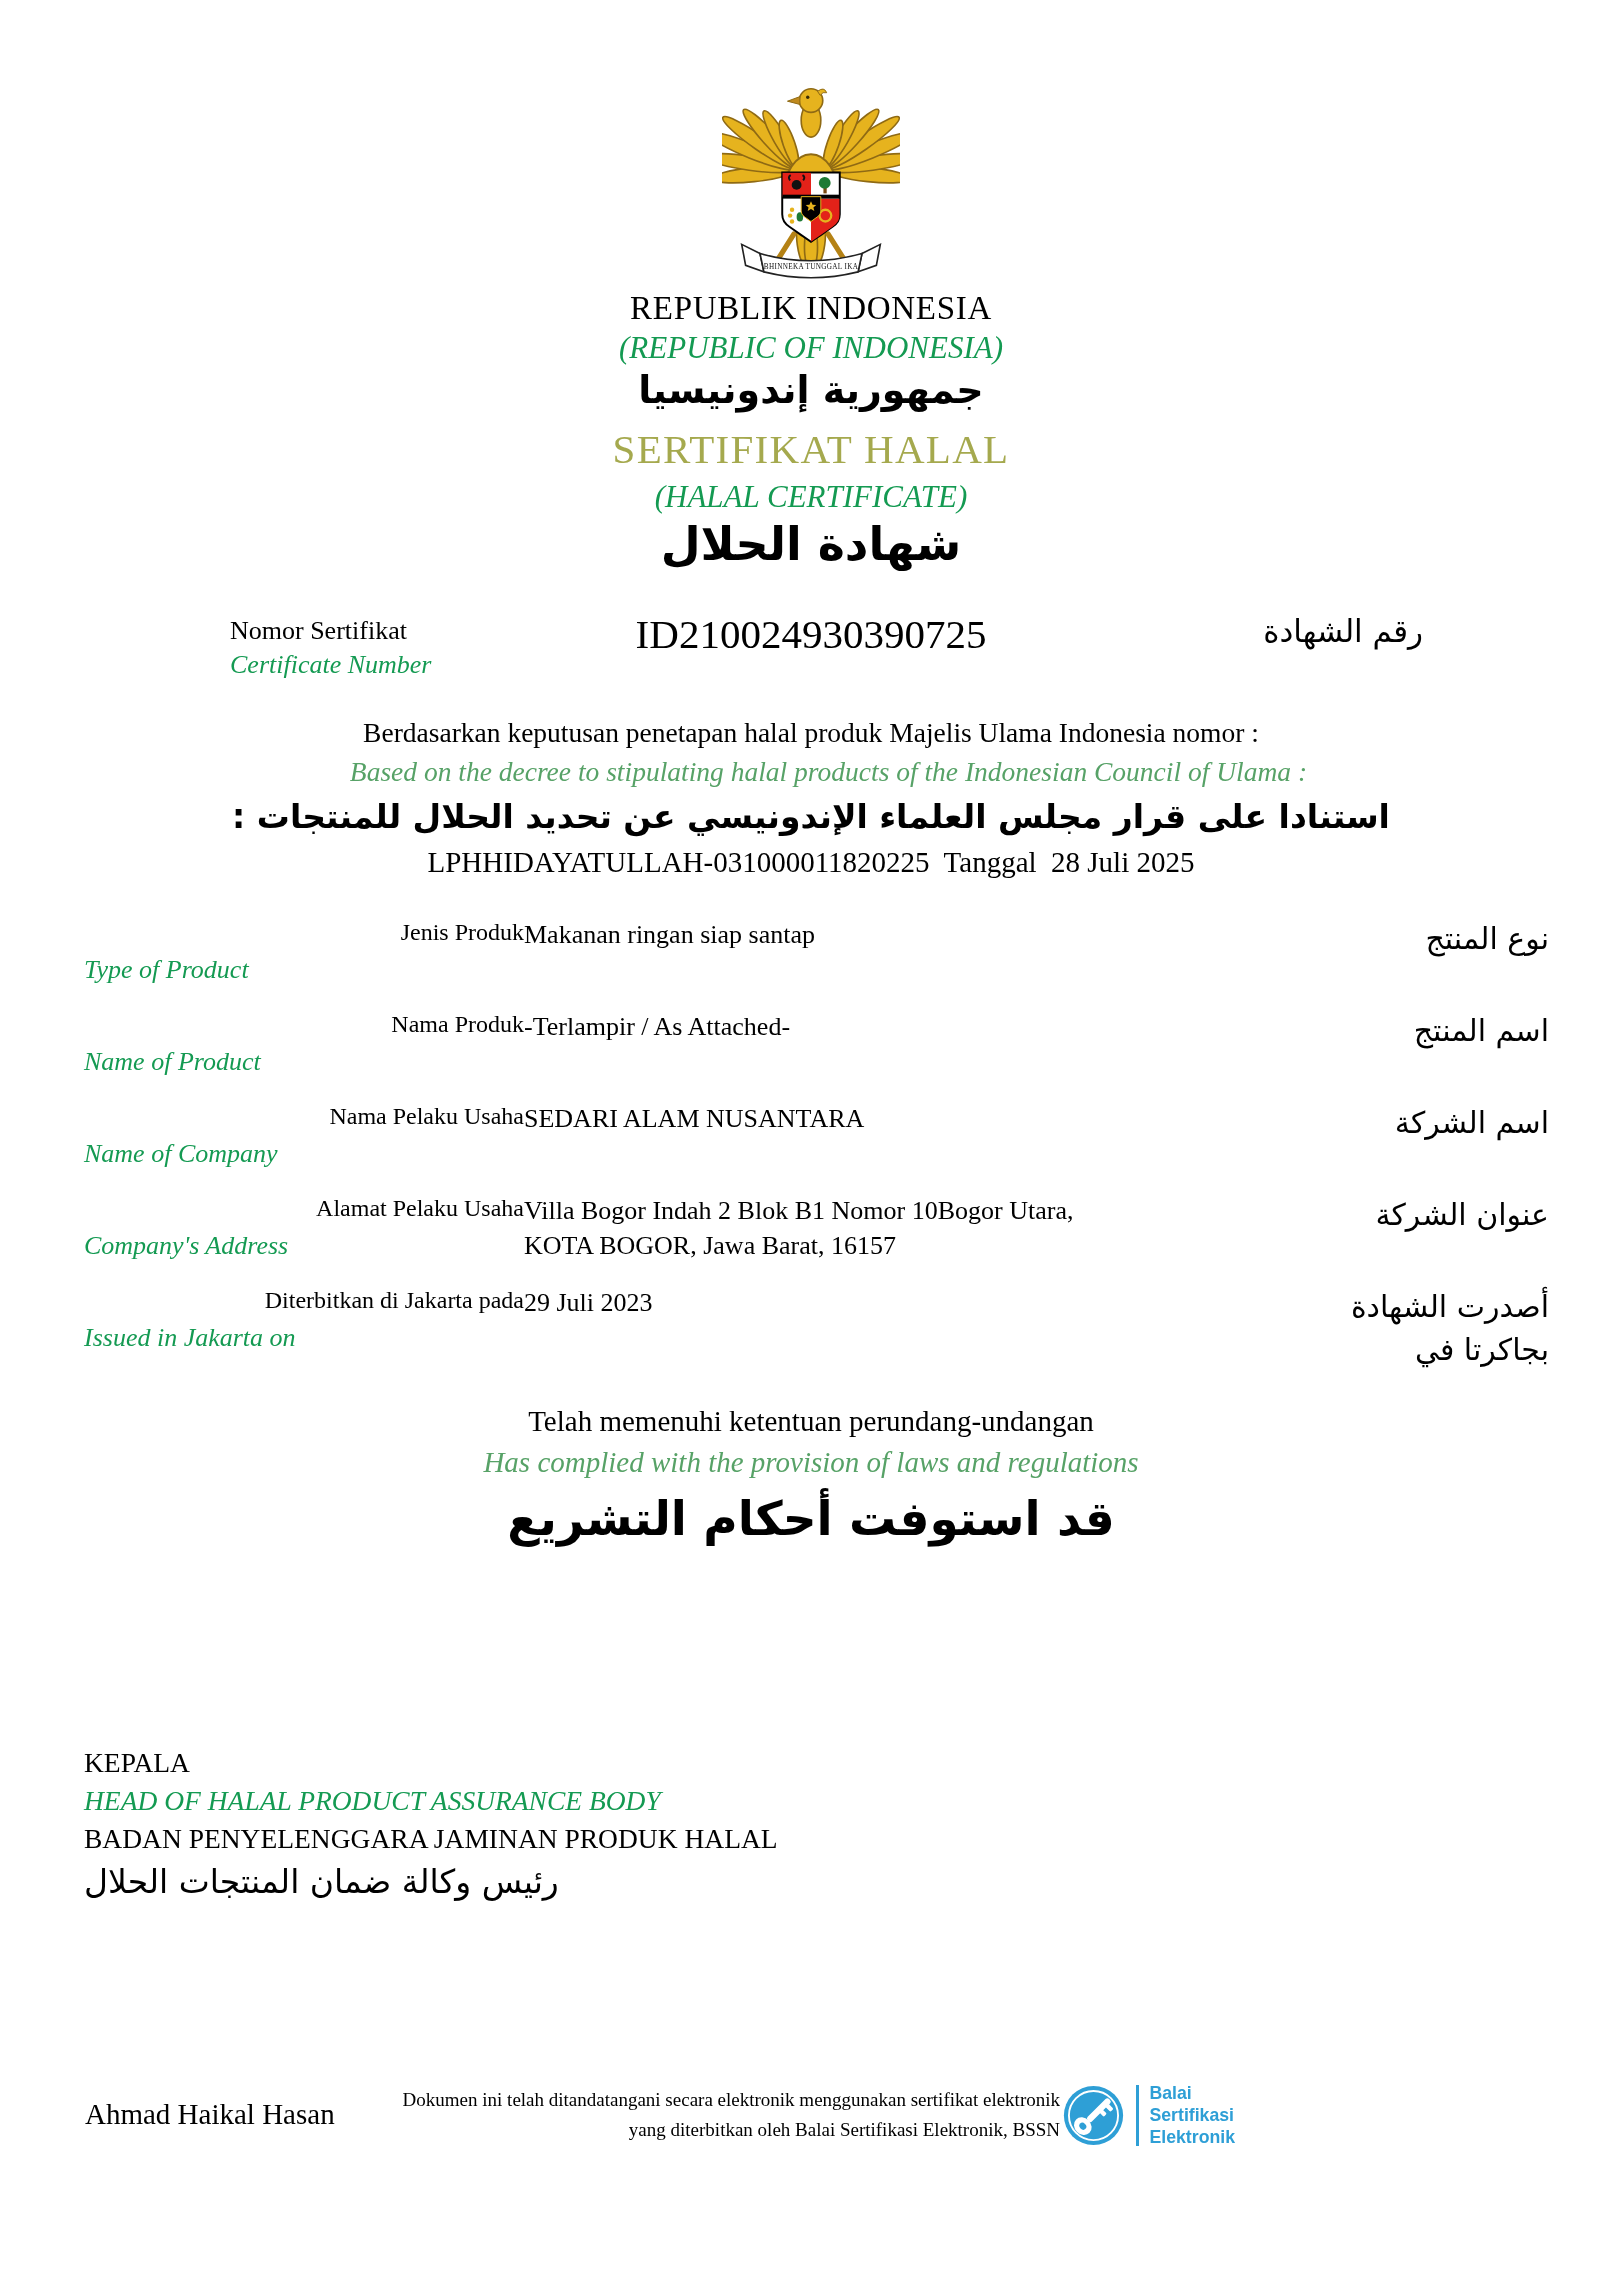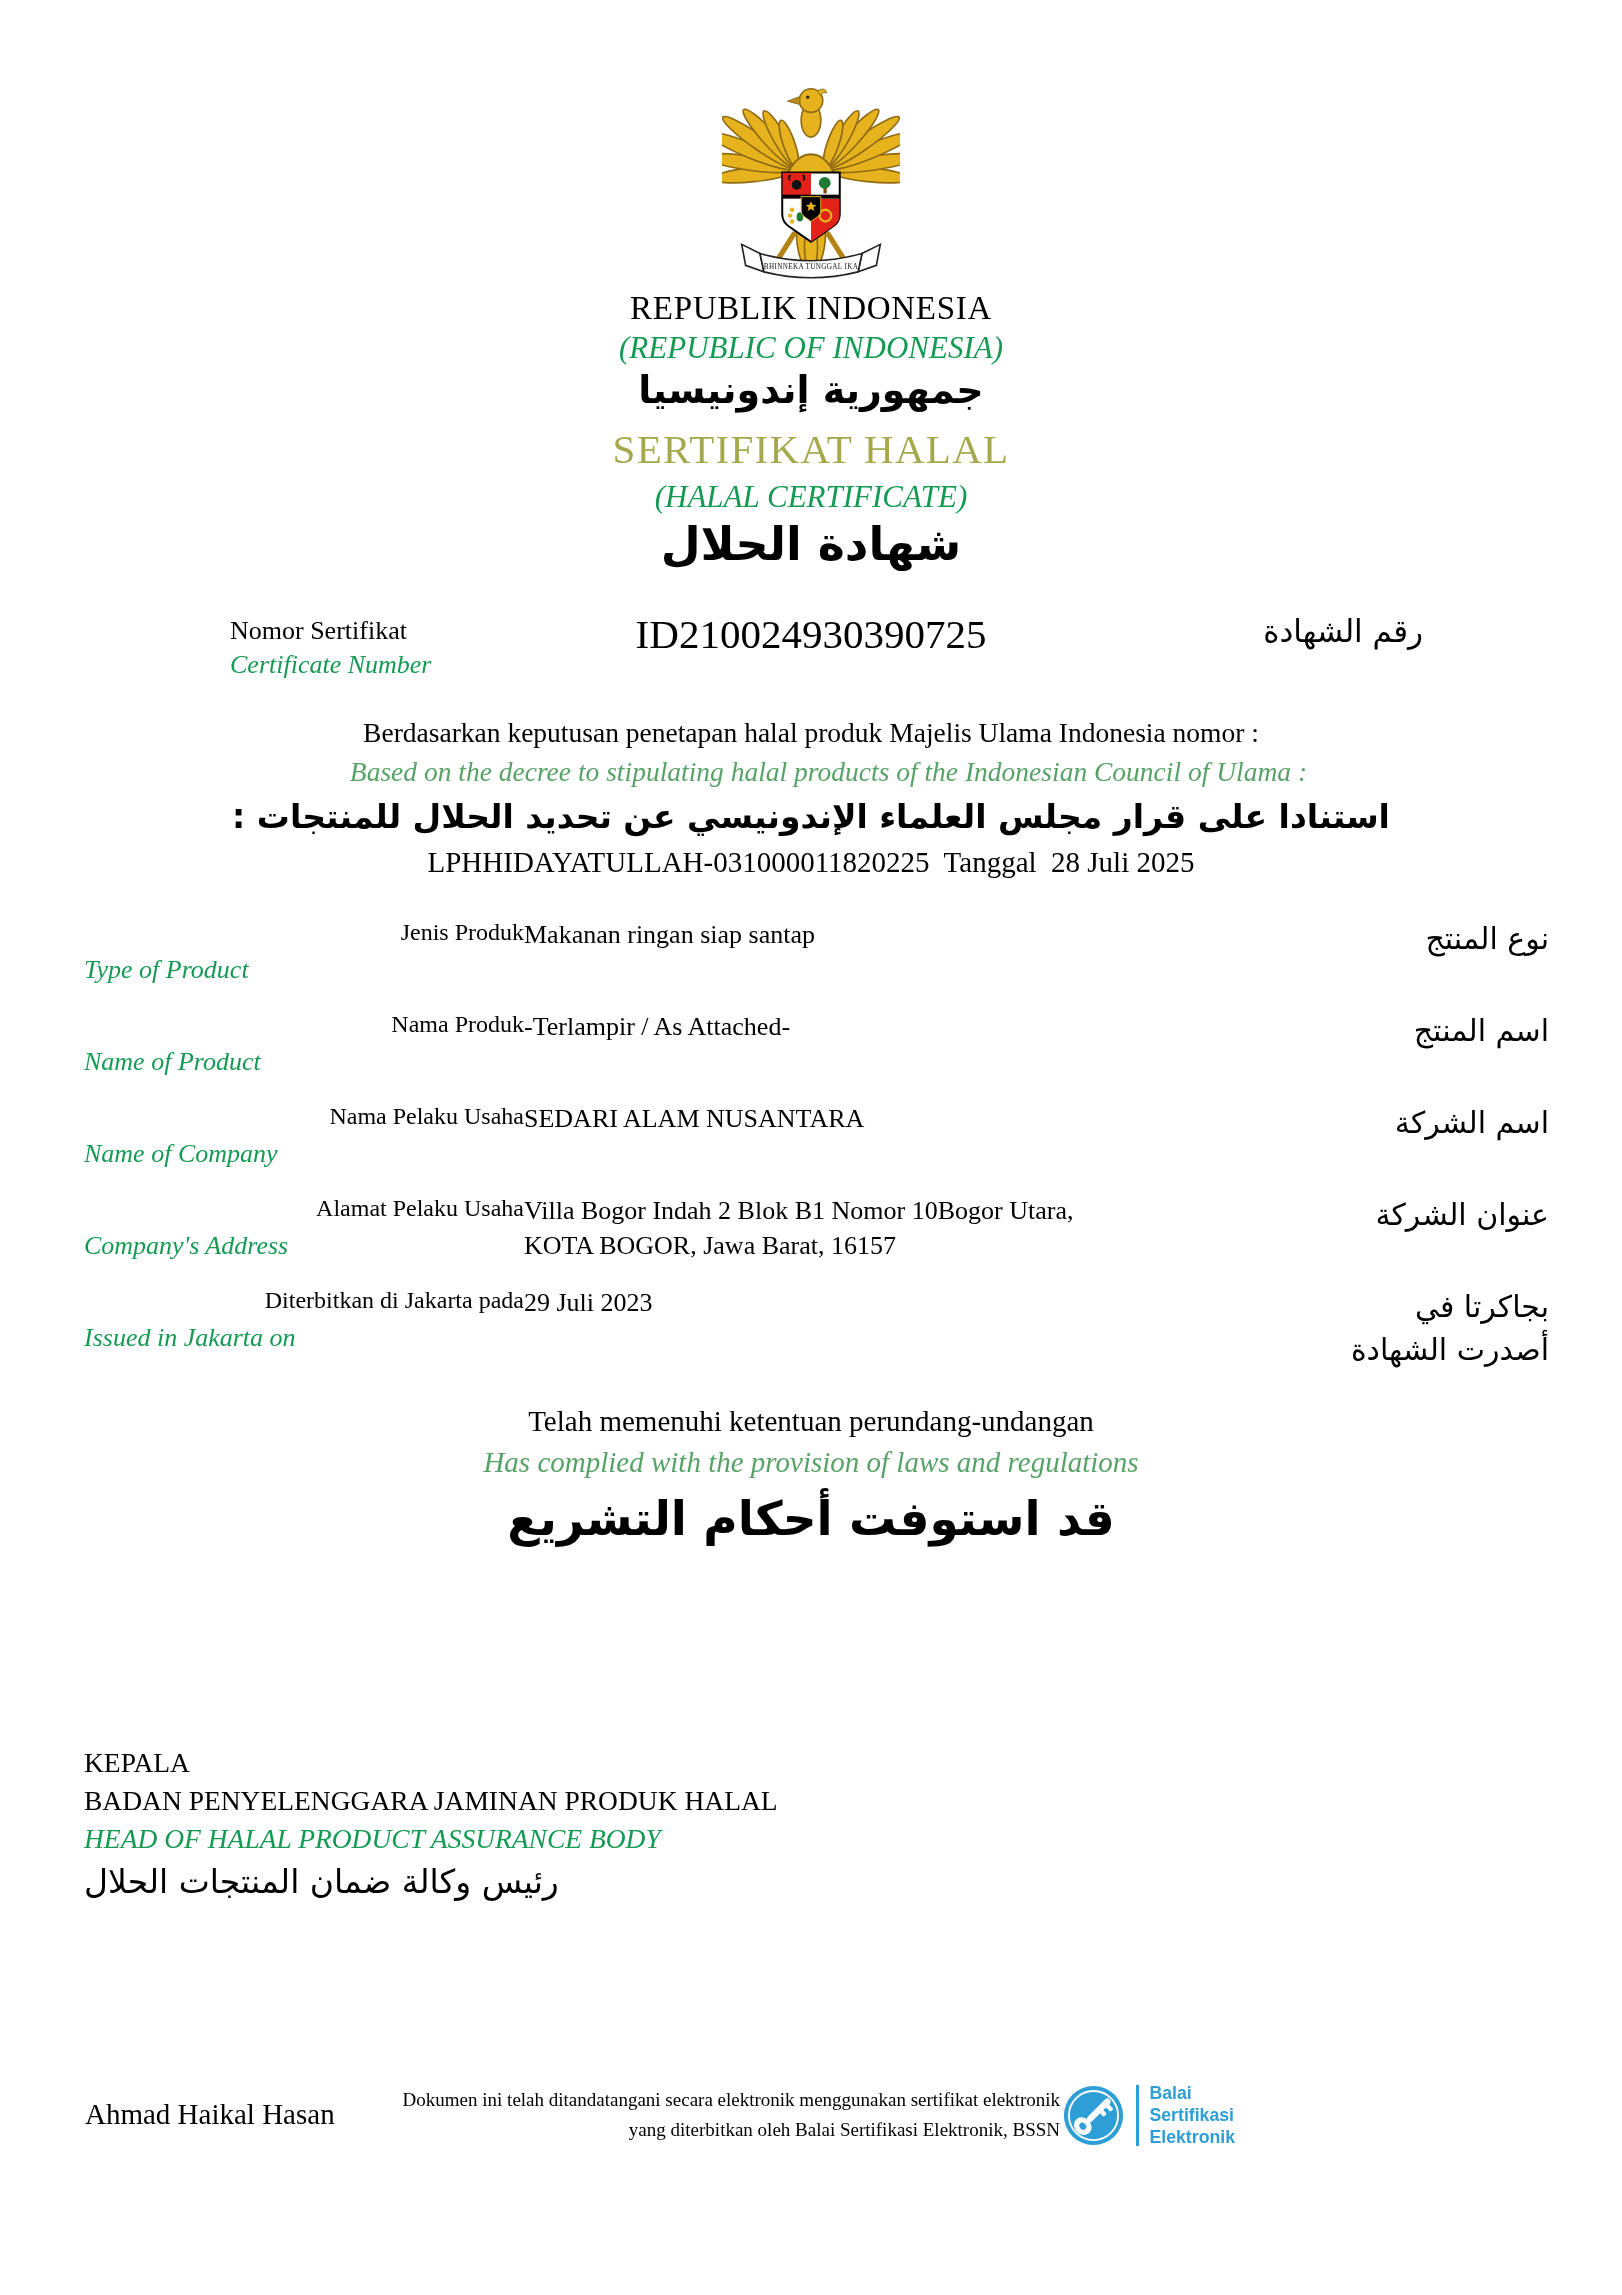--- a/index.html
+++ b/index.html
@@ -241,37 +241,37 @@
 
     <div class="field-row">
       <div>
         <div class="f-label-id">Diterbitkan di Jakarta pada</div>
         <div class="f-label-en green italic">Issued in Jakarta on</div>
       </div>
       <div class="f-value">
         <div>29 Juli 2023</div>
       </div>
       <div class="f-ar ar" dir="rtl">
+        <div>أصدرت الشهادة</div>
         <div>بجاكرتا في</div>
-        <div>أصدرت الشهادة</div>
       </div>
     </div>
 
   </div>
 
   <div class="compliance center">
     <div class="comp-id">Telah memenuhi ketentuan perundang-undangan</div>
     <div class="comp-en softgreen italic">Has complied with the provision of laws and regulations</div>
     <div class="comp-ar ar" dir="rtl">قد استوفت أحكام التشريع</div>
   </div>
 
   <div class="signatory">
     <div class="sig-line">KEPALA</div>
+    <div class="sig-line green italic">HEAD OF HALAL PRODUCT ASSURANCE BODY</div>
     <div class="sig-line">BADAN PENYELENGGARA JAMINAN PRODUK HALAL</div>
-    <div class="sig-line green italic">HEAD OF HALAL PRODUCT ASSURANCE BODY</div>
     <div class="sig-ar ar" dir="rtl">رئيس وكالة ضمان المنتجات الحلال</div>
   </div>
 
   <div class="footer">
     <div class="sig-name">Ahmad Haikal Hasan</div>
     <div class="disclaimer">
       <div>Dokumen ini telah ditandatangani secara elektronik menggunakan sertifikat elektronik</div>
       <div>yang diterbitkan oleh Balai Sertifikasi Elektronik, BSSN</div>
     </div>
     <div class="bse-logo">

